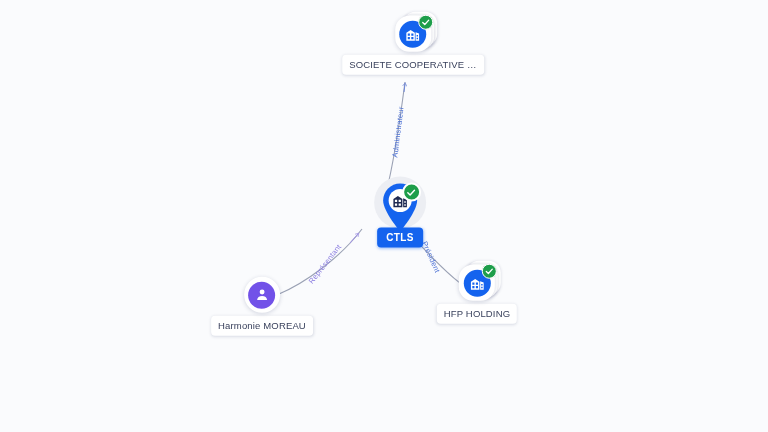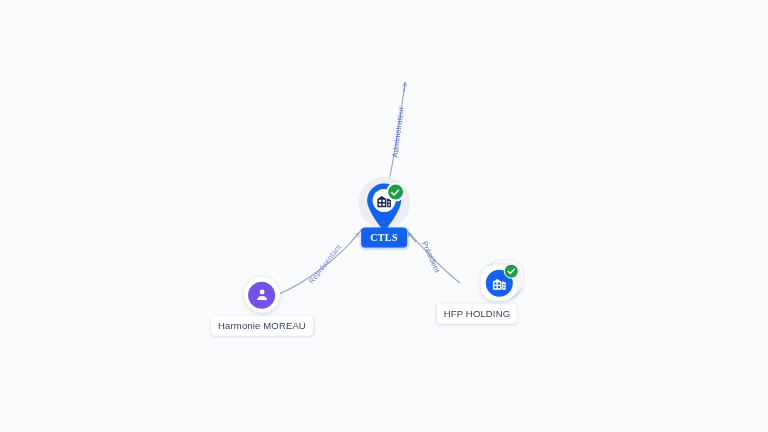--- a/index.html
+++ b/index.html
@@ -213,22 +213,42 @@
     <path d="M 406 230 C 420 244, 440 268, 460 283" fill="none" stroke="#9aa1b4" stroke-width="1.1"></path>
     <path d="M 416 242 L 409 234" fill="none" stroke="#6d86d8" stroke-width="1" marker-end="url(#arrow-blue)"></path>
   </svg>
 
   <div class="edge-label blue" style="left:398px; top:132px; transform:translate(-50%,-50%) rotate(-83deg);">Administrateur</div>
 
   <div class="edge-label purple" style="left:325px; top:264px; transform:translate(-50%,-50%) rotate(-52deg);">Représentant</div>
 
   <div class="edge-label blue" style="left:431px; top:257px; transform:translate(-50%,-50%) rotate(66deg);">Président</div>
 
-
-  <div class="focus-node" style="left:384px; top:214px;font-family:Liberation Serif, serif;">
+  <div class="node" style="left:413px; top:45px;">
+    <div class="node-art">
+      <div class="stack s1"></div>
+      <div class="stack s2"></div>
+      <div class="avatar-plate">
+        <div class="avatar-disc company">
+          <svg width="17" height="17" viewBox="0 0 24 24" fill="#ffffff">
+            <path d="M3 21V10l6-4 6 4v11H3zm2-2h3v-3H5v3zm5 0h3v-3h-3v3zM5 14h3v-3H5v3zm5 0h3v-3h-3v3z"></path>
+            <path d="M16 21V9l5 2v10h-5zm1.5-2h2v-2h-2v2zm0-4h2v-2h-2v2z"></path>
+          </svg>
+        </div>
+        <div class="verified">
+          <svg width="9" height="9" viewBox="0 0 24 24" fill="none" stroke="#ffffff" stroke-width="3.4" stroke-linecap="round" stroke-linejoin="round">
+            <path d="M4 12.5 L9.5 18 L20 6.5"></path>
+          </svg>
+        </div>
+      </div>
+    </div>
+    <div class="node-label">SOCIETE COOPERATIVE …</div>
+  </div>
+
+  <div class="focus-node" style="left:400px; top:214px;">
     <div class="focus-halo"></div>
     <div class="pin-wrap">
       <svg class="pin-svg" width="44" height="54" viewBox="0 0 44 54">
         <path d="M22 3 C12.6 3 5 10.6 5 20 C5 31 22 51 22 51 C22 51 39 31 39 20 C39 10.6 31.4 3 22 3 Z" fill="#1463ee"></path>
         <circle cx="22" cy="20" r="11.5" fill="#ffffff"></circle>
       </svg>
       <div class="pin-inner-icon">
         <svg width="18" height="18" viewBox="0 0 24 24" fill="#1f2a52">
           <path d="M3 21V10l6-4 6 4v11H3zm2-2h3v-3H5v3zm5 0h3v-3h-3v3zM5 14h3v-3H5v3zm5 0h3v-3h-3v3z"></path>
           <path d="M16 21V9l5 2v10h-5zm1.5-2h2v-2h-2v2zm0-4h2v-2h-2v2z"></path>
@@ -250,21 +270,21 @@
           <svg width="16" height="16" viewBox="0 0 24 24" fill="#ffffff">
             <circle cx="12" cy="8" r="3.7"></circle>
             <path d="M4.5 20c0-4.1 3.4-6.3 7.5-6.3s7.5 2.2 7.5 6.3H4.5z"></path>
           </svg>
         </div>
       </div>
     </div>
     <div class="node-label">Harmonie MOREAU</div>
   </div>
 
-  <div class="node" style="left:477px; top:294px;align-items:flex-end;">
+  <div class="node" style="left:477px; top:294px;">
     <div class="node-art">
       <div class="stack s1"></div>
       <div class="stack s2"></div>
       <div class="avatar-plate">
         <div class="avatar-disc company">
           <svg width="17" height="17" viewBox="0 0 24 24" fill="#ffffff">
             <path d="M3 21V10l6-4 6 4v11H3zm2-2h3v-3H5v3zm5 0h3v-3h-3v3zM5 14h3v-3H5v3zm5 0h3v-3h-3v3z"></path>
             <path d="M16 21V9l5 2v10h-5zm1.5-2h2v-2h-2v2zm0-4h2v-2h-2v2z"></path>
           </svg>
         </div>

